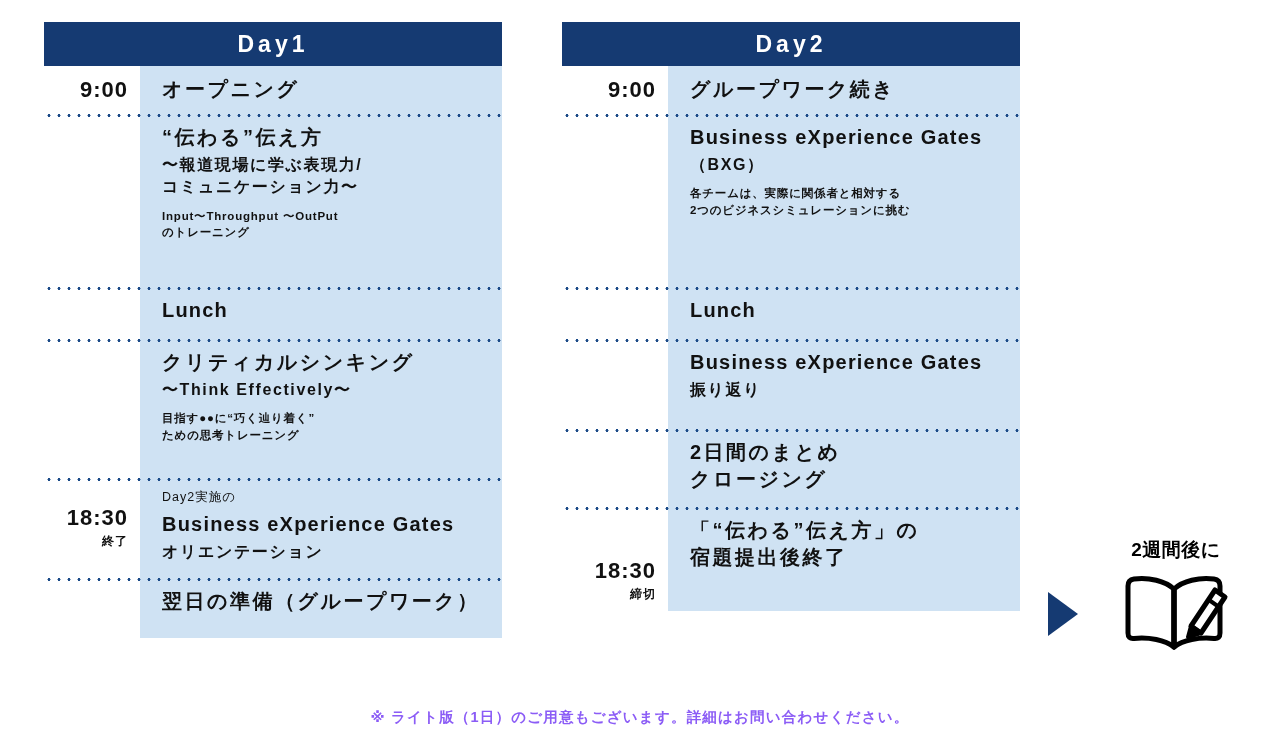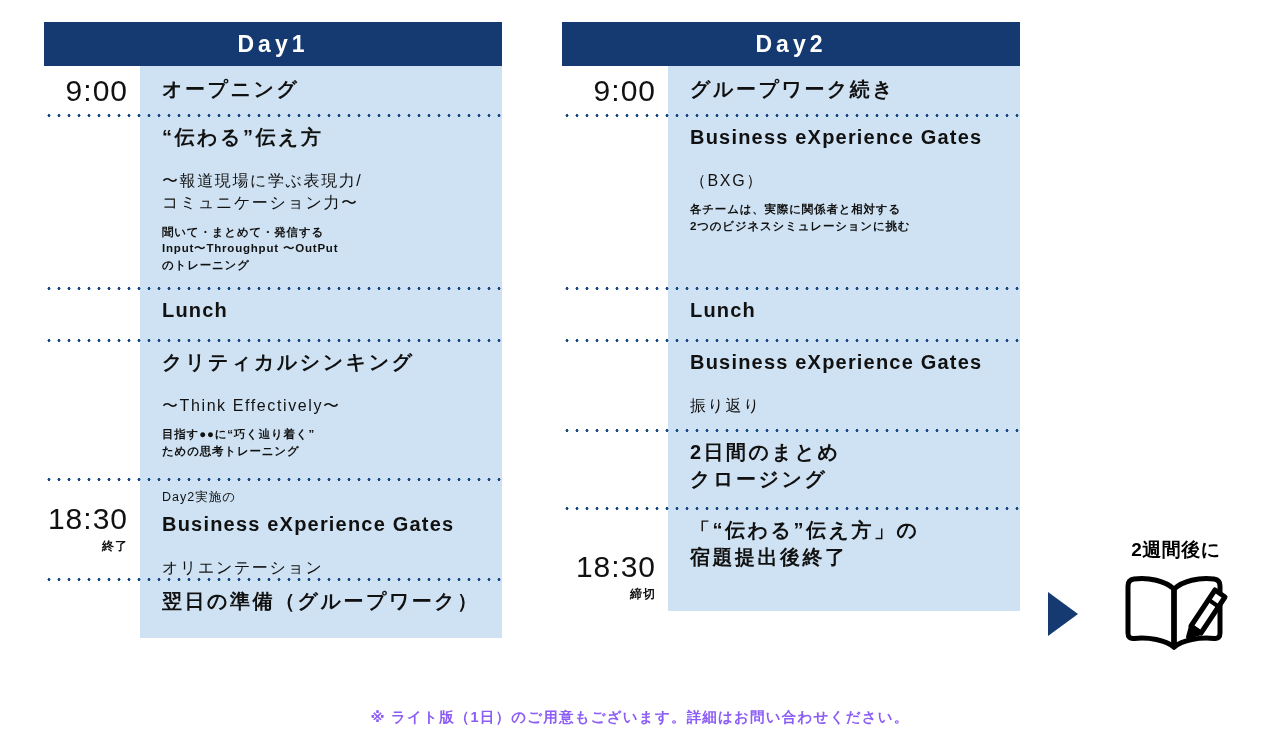--- a/index.html
+++ b/index.html
@@ -77,22 +77,22 @@
     display: flex;
     flex-direction: column;
     justify-content: center;
     align-items: flex-end;
     padding-right: 12px;
   }
   .day1 .time-cell { width: 96px; }
   .day2 .time-cell { width: 106px; }
 
   .time-main {
-    font-size: 30px;
-    font-weight: normal;
+    font-size: 22px;
+    font-weight: bold;
     letter-spacing: 1px;
     line-height: 1.1;
     white-space: nowrap;
   }
   .time-sub {
     font-size: 12px;
     font-weight: bold;
     margin-top: 3px;
     letter-spacing: 1px;
   }
@@ -114,24 +114,24 @@
   }
   .title {
     font-size: 20px;
     font-weight: bold;
     letter-spacing: 2.5px;
     line-height: 1.35;
   }
   .title.en { letter-spacing: 1.2px; }
   .subtitle {
     font-size: 16px;
-    font-weight: normal;
+    font-weight: bold;
     letter-spacing: 1.6px;
     line-height: 1.4;
-    margin-top: 19px;
+    margin-top: 3px;
   }
   .note {
     font-size: 11.5px;
     font-weight: bold;
     letter-spacing: 0.8px;
     line-height: 1.45;
     margin-top: 9px;
   }
   .line { display: block; }
 
@@ -195,21 +195,20 @@
 
       <div class="row divider-top" style="height:173px">
         <div class="time-cell"></div>
         <div class="content-cell">
           <span class="title">“伝わる”伝え方</span>
           <span class="subtitle">
             <span class="line">〜報道現場に学ぶ表現力/</span>
             <span class="line">コミュニケーション力〜</span>
           </span>
           <span class="note">
-            <span class="line">聞いて・まとめて・発信する</span>
             <span class="line">Input〜Throughput 〜OutPut</span>
             <span class="line">のトレーニング</span>
           </span>
         </div>
       </div>
 
       <div class="row divider-top" style="height:52px">
         <div class="time-cell"></div>
         <div class="content-cell">
           <span class="title en">Lunch</span>

